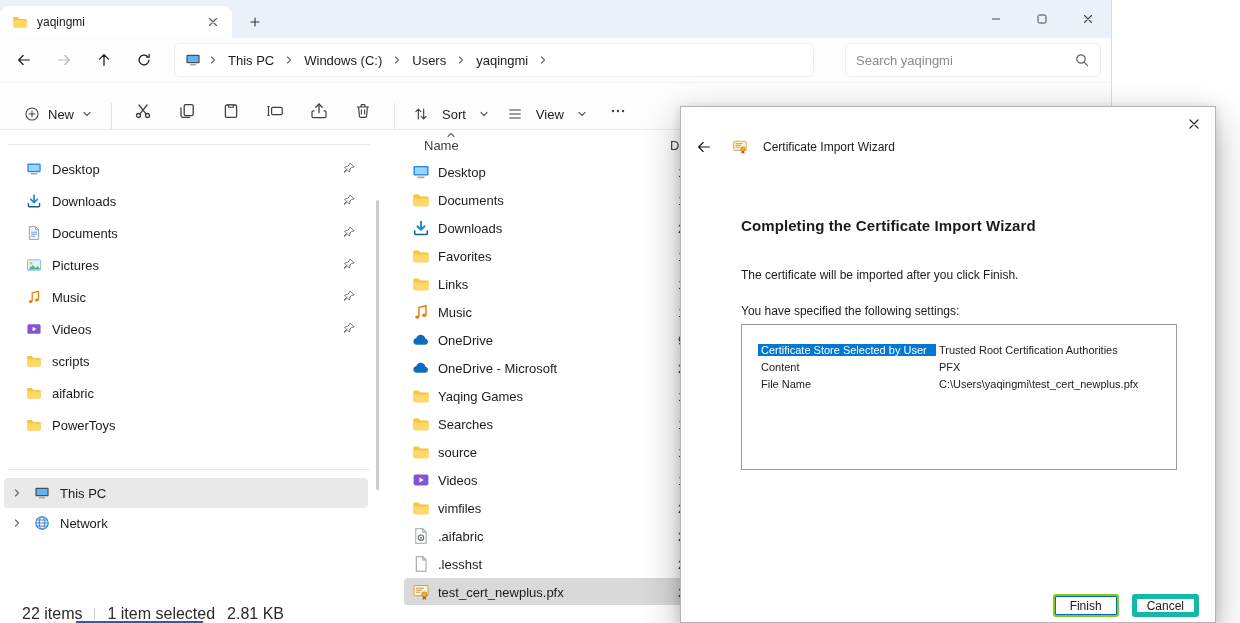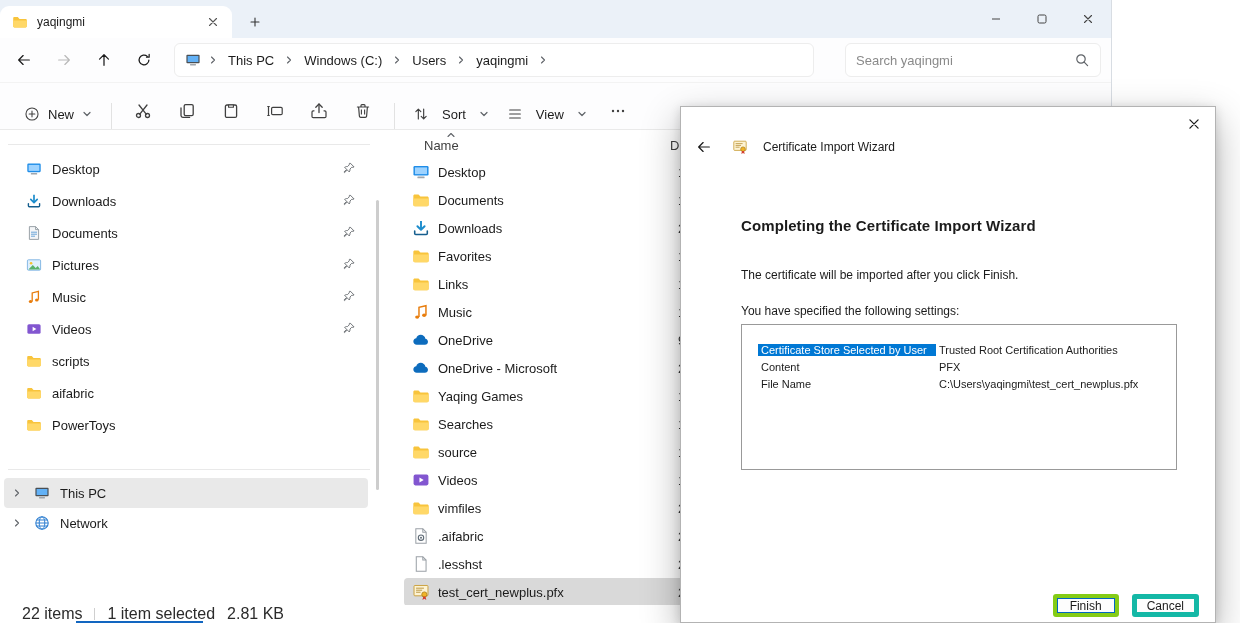--- a/index.html
+++ b/index.html
@@ -89,21 +89,21 @@
   .dlg-settings-label { margin-top:22px; }
   .settings-box { margin-top:6px; width:436px; height:146px; border:1px solid #999; overflow:hidden;
     font-size:11px; padding:16px; }
   .set-row { display:flex; height:17px; align-items:center; }
   .set-key { flex:0 0 178px; width:178px; padding:0 3px; white-space:nowrap; overflow:hidden; }
   .set-row.sel .set-key { background:#0078d4; color:#fff; }
   .set-val { padding-left:3px; white-space:nowrap; }
   .dlg-footer { position:absolute; right:16px; bottom:5px; display:flex; gap:13px; }
   .dlg-btn { min-width:66px; height:23px; display:flex; align-items:center; justify-content:center;
     background:#fdfdfd; border:5px solid #14b8a6; border-radius:3px; font-size:12px; padding:0 10px; }
-  .dlg-btn.default { border:4px solid #84cc16; box-shadow:inset 0 0 0 1px #0067c0; }
+  .dlg-btn.default { border:2px solid #84cc16; box-shadow:inset 0 0 0 1px #0067c0; }
 </style>
 </head>
 <body>
 
 <div class="explorer">
 
   <div class="tabbar">
     <div class="tab">
       <span class="ic ic16">
           <svg viewBox="0 0 16 16">

